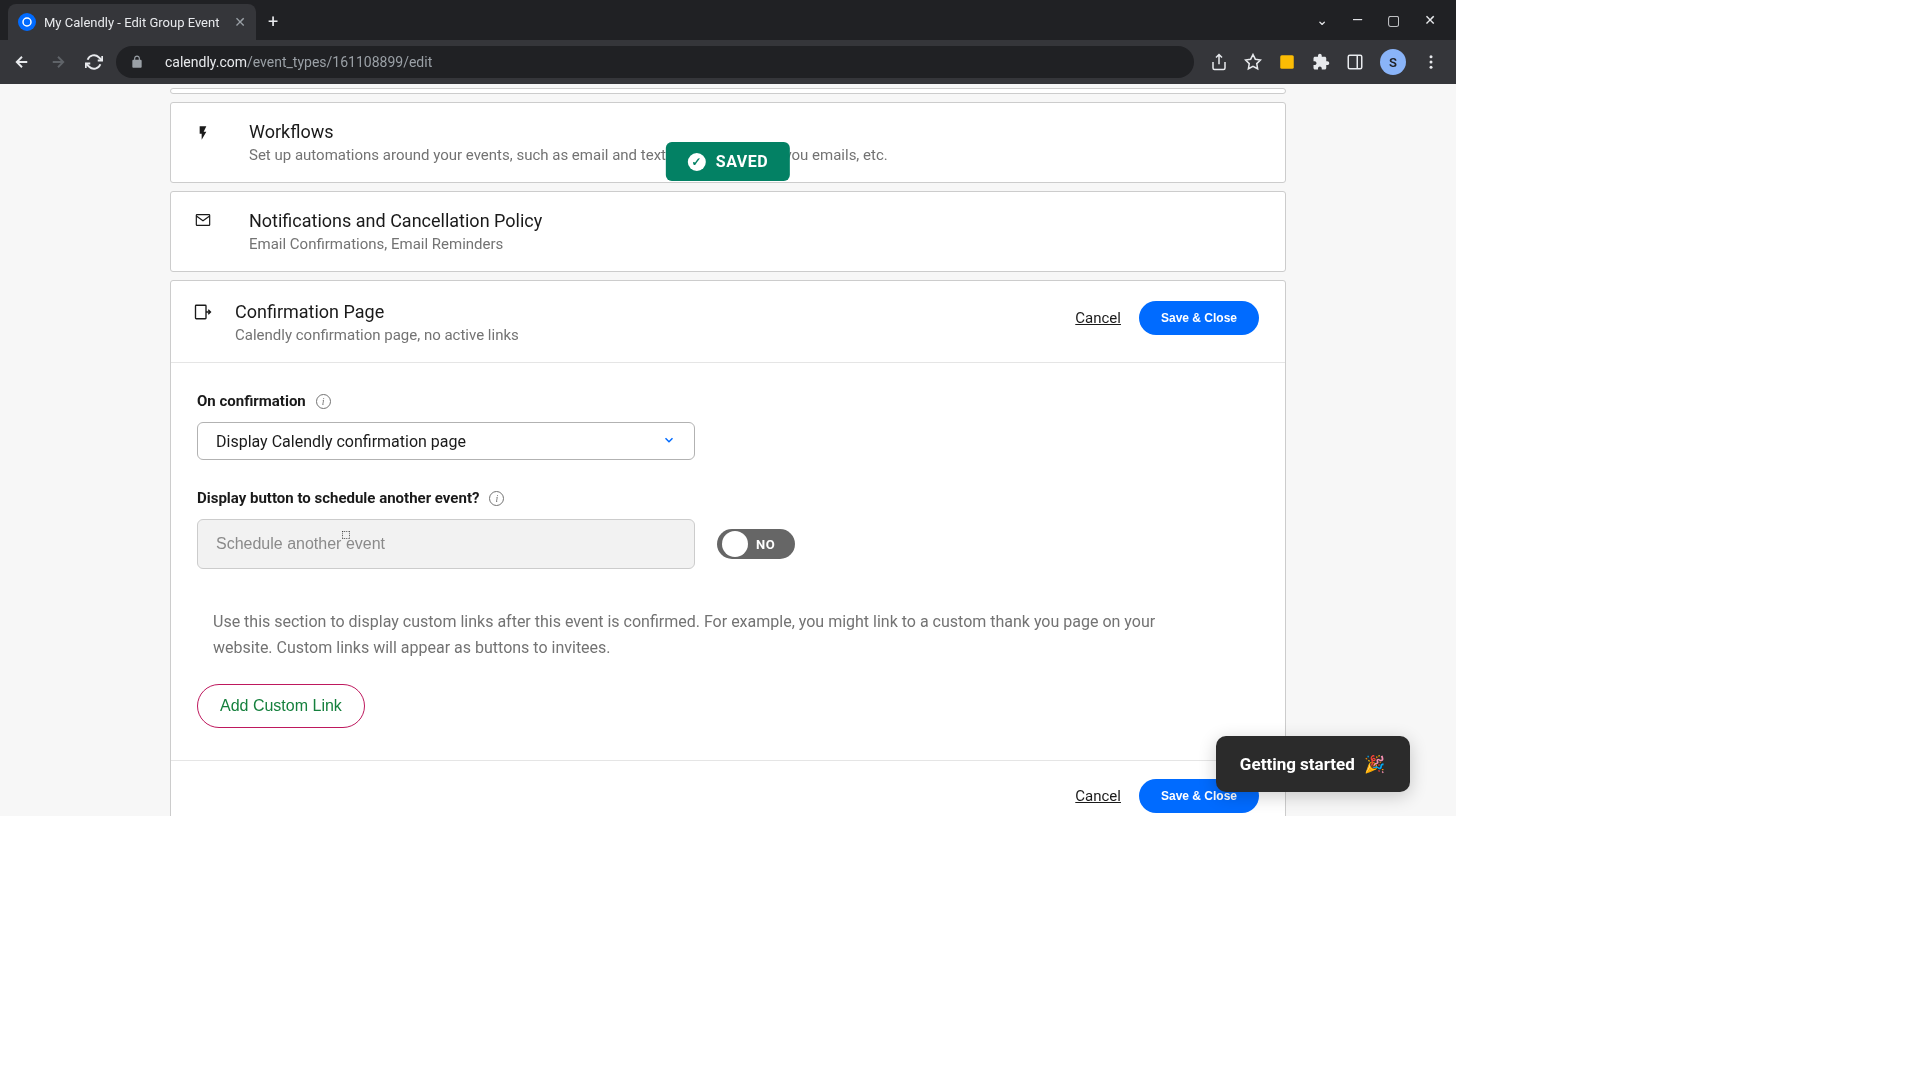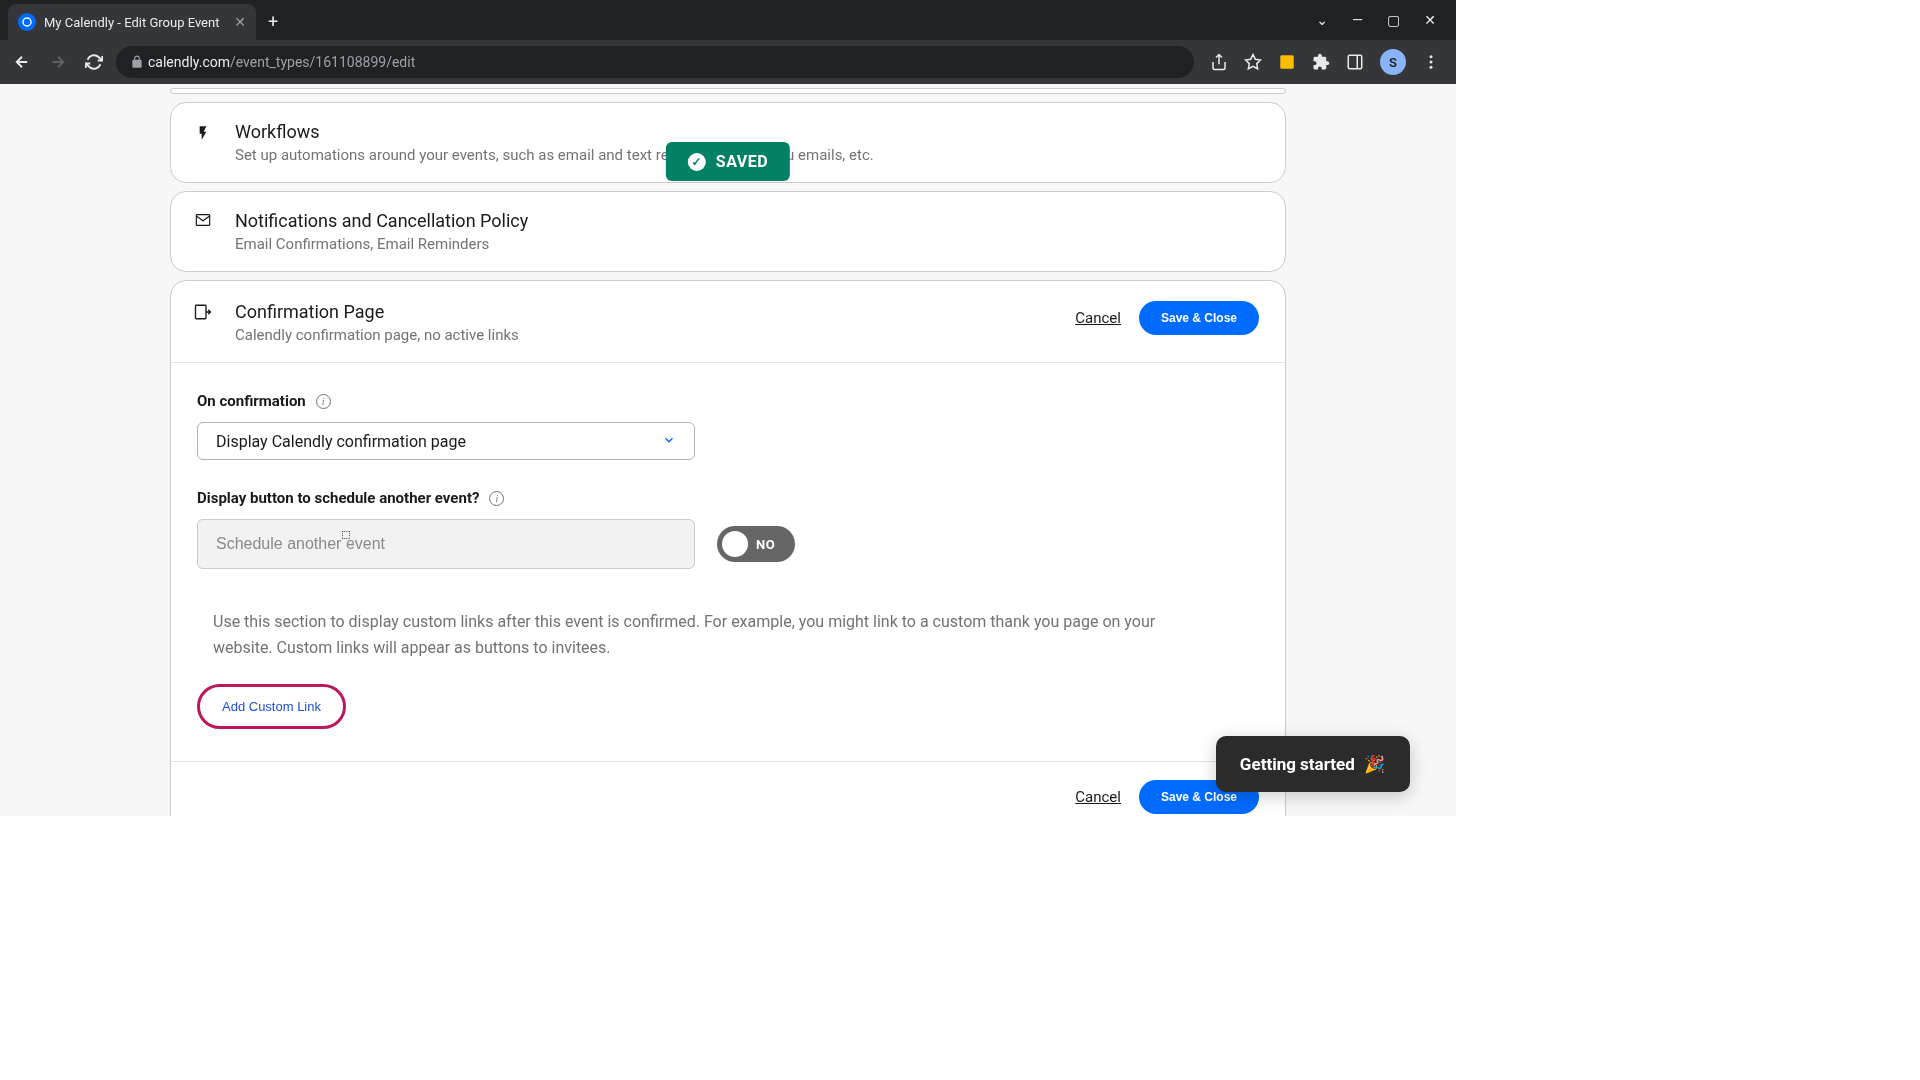--- a/index.html
+++ b/index.html
@@ -12,54 +12,54 @@
 .tab-favicon svg { width: 12px; height: 12px; }
 .tab-title { color: #e8eaed; font-size: 13px; flex: 1; white-space: nowrap; overflow: hidden; }
 .tab-close { color: #9aa0a6; margin-left: 8px; font-size: 14px; cursor: pointer; }
 .new-tab { color: #e8eaed; font-size: 18px; padding: 8px 12px; }
 .window-controls { margin-left: auto; display: flex; gap: 24px; padding: 0 20px; color: #e8eaed; align-self: center; }
 .window-controls span { font-size: 14px; }
 
 .toolbar { background: #35363a; height: 44px; display: flex; align-items: center; padding: 0 8px; gap: 8px; }
 .nav-btn { width: 28px; height: 28px; display: flex; align-items: center; justify-content: center; color: #e8eaed; border-radius: 50%; }
 .nav-btn.disabled { color: #5f6368; }
-.address-bar { flex: 1; background: #202124; border-radius: 20px; height: 32px; display: flex; align-items: center; padding: 0 14px; color: #9aa0a6; font-size: 14px; gap: 4px; }
+.address-bar { flex: 1; background: #202124; border-radius: 20px; height: 32px; display: flex; align-items: center; padding: 0 14px; color: #9aa0a6; font-size: 14px; gap: 21px; }
 .address-bar .url { color: #e8eaed; }
 .address-bar .url-path { color: #9aa0a6; }
 .toolbar-right { display: flex; align-items: center; gap: 16px; color: #e8eaed; padding: 0 8px; }
 .avatar { width: 26px; height: 26px; border-radius: 50%; background: #8ab4f8; display: flex; align-items: center; justify-content: center; color: #202124; font-weight: 600; font-size: 13px; }
 
 
 .page { background: #f7f7f7; height: calc(816px - 84px); overflow-y: scroll; position: relative; padding-top: 4px; }
 .container { width: 1116px; margin: 0 auto; }
 
-.card { background: #fff; border: 1px solid #cccccc; border-radius: 16px; margin-bottom: 8px; padding: 18px 22px; display: flex; align-items: flex-start; gap: 22px; }
+.card { background: #fff; border: 1px solid #cccccc; border-radius: 3px; margin-bottom: 8px; padding: 18px 22px; display: flex; align-items: flex-start; gap: 36px; }
 .card-fragment { height: 6px; padding: 0; margin-bottom: 8px; }
 .card-icon { width: 20px; display: flex; justify-content: center; padding-top: 2px; }
 .card-body { flex: 1; }
 .card-title { font-size: 18px; color: #1a1a1a; font-weight: 400; margin-bottom: 4px; }
 .card-subtitle { font-size: 15px; color: #737373; }
 
 .card.expanded { padding: 0; display: block; }
 .exp-header { display: flex; align-items: flex-start; padding: 20px 26px 18px 22px; gap: 22px; }
 .exp-actions { display: flex; align-items: center; gap: 18px; }
 .cancel-link { color: #1a1a1a; text-decoration: underline; font-size: 15px; cursor: pointer; }
 .primary-btn { background: #006bff; color: #fff; border: none; border-radius: 22px; padding: 10px 22px; font-size: 12px; font-weight: 600; cursor: pointer; }
 .exp-content { border-top: 1px solid #e5e5e5; padding: 28px 26px 32px; }
 .form-label { font-size: 15px; font-weight: 700; color: #1a1a1a; display: inline-flex; align-items: center; gap: 10px; margin-bottom: 12px; }
 .info-icon { width: 15px; height: 15px; border: 1.3px solid #737373; border-radius: 50%; display: inline-flex; align-items: center; justify-content: center; font-size: 10px; color: #737373; font-weight: 400; font-family: Georgia, serif; font-style: italic; }
 .select { width: 498px; height: 38px; border: 1px solid #b2b2b2; border-radius: 6px; display: flex; align-items: center; justify-content: space-between; padding: 0 18px; font-size: 16px; color: #1a1a1a; cursor: pointer; margin-bottom: 28px; }
 .select .chev { color: #006bff; }
 .row { display: flex; align-items: center; gap: 22px; }
 .text-input { width: 498px; height: 50px; border: 1px solid #cccccc; background: #f2f2f2; border-radius: 6px; padding: 12px 18px; font-size: 16px; color: #8a8a8a; }
-.toggle { width: 78px; height: 36px; background: #666666; border-radius: 18px; position: relative; display: flex; align-items: center; cursor: pointer; }
+.toggle { width: 78px; height: 30px; background: #666666; border-radius: 18px; position: relative; display: flex; align-items: center; cursor: pointer; }
 .toggle-knob { width: 26px; height: 26px; background: #fff; border-radius: 50%; margin-left: 5px; }
 .toggle-label { color: #fff; font-size: 13px; font-weight: 700; margin-left: 8px; letter-spacing: 0.5px; }
 .help-text { color: #737373; font-size: 16px; line-height: 1.6; margin: 40px 16px 24px; max-width: 1000px; }
-.outline-btn { border: 3px solid #be185d; color: #1d4ed8; background: #fff; border-radius: 24px; padding: 12px 22px; font-size: 13px; cursor: pointer; }
+.outline-btn { border: 1px solid #be185d; color: #15803d; background: #fff; border-radius: 24px; padding: 12px 22px; font-size: 16px; cursor: pointer; }
 .exp-footer { border-top: 1px solid #e5e5e5; padding: 18px 26px; display: flex; justify-content: flex-end; gap: 18px; align-items: center; }
 
 .toast { position: absolute; top: 58px; left: 50%; transform: translateX(-50%); background: #038164; color: #fff; padding: 10px 22px; border-radius: 6px; display: flex; align-items: center; gap: 10px; font-weight: 700; font-size: 16px; letter-spacing: 0.5px; z-index: 100; }
 .toast-check { width: 18px; height: 18px; background: #fff; border-radius: 50%; display: flex; align-items: center; justify-content: center; color: #038164; font-size: 12px; }
 
 .help-widget { position: absolute; bottom: 24px; right: 46px; background: #2b2b2b; color: #fff; padding: 18px 24px; border-radius: 10px; font-weight: 700; font-size: 17px; display: flex; align-items: center; gap: 10px; box-shadow: 0 4px 18px rgba(0,0,0,.2); }
 
 .cursor { position: absolute; top: 442px; left: 342px; font-size: 13px; color: #333; z-index: 50; pointer-events: none; font-family: monospace; }
 
 ::-webkit-scrollbar { width: 16px; }

